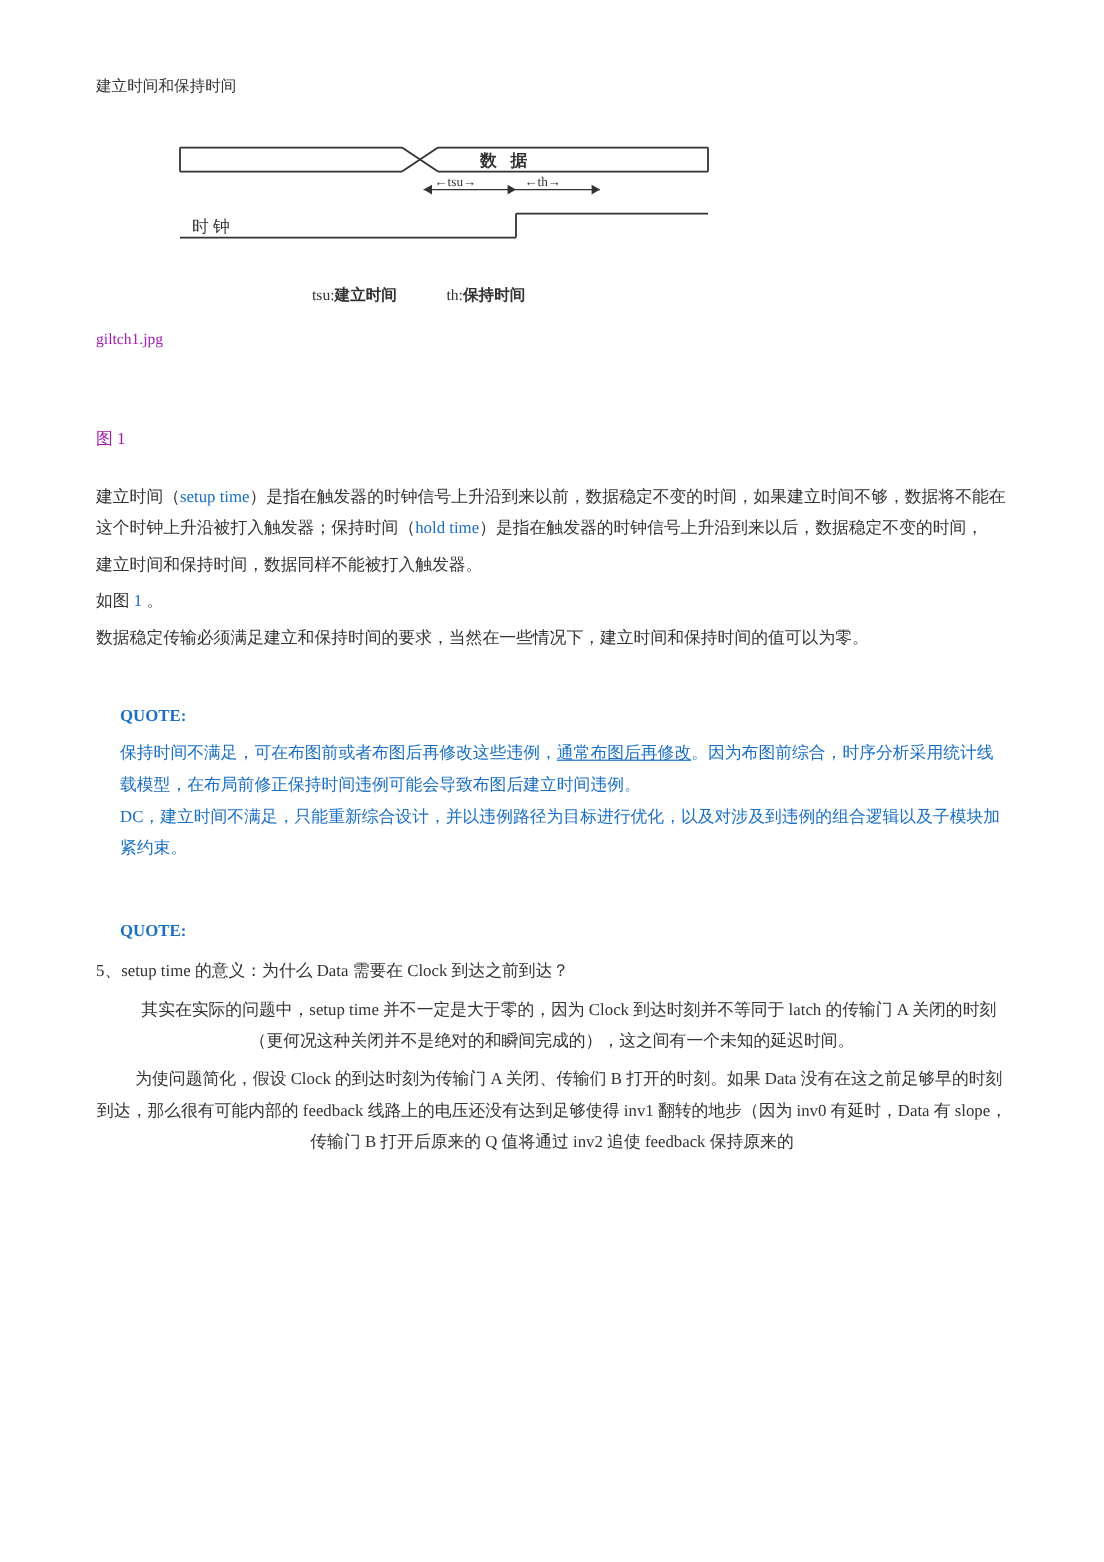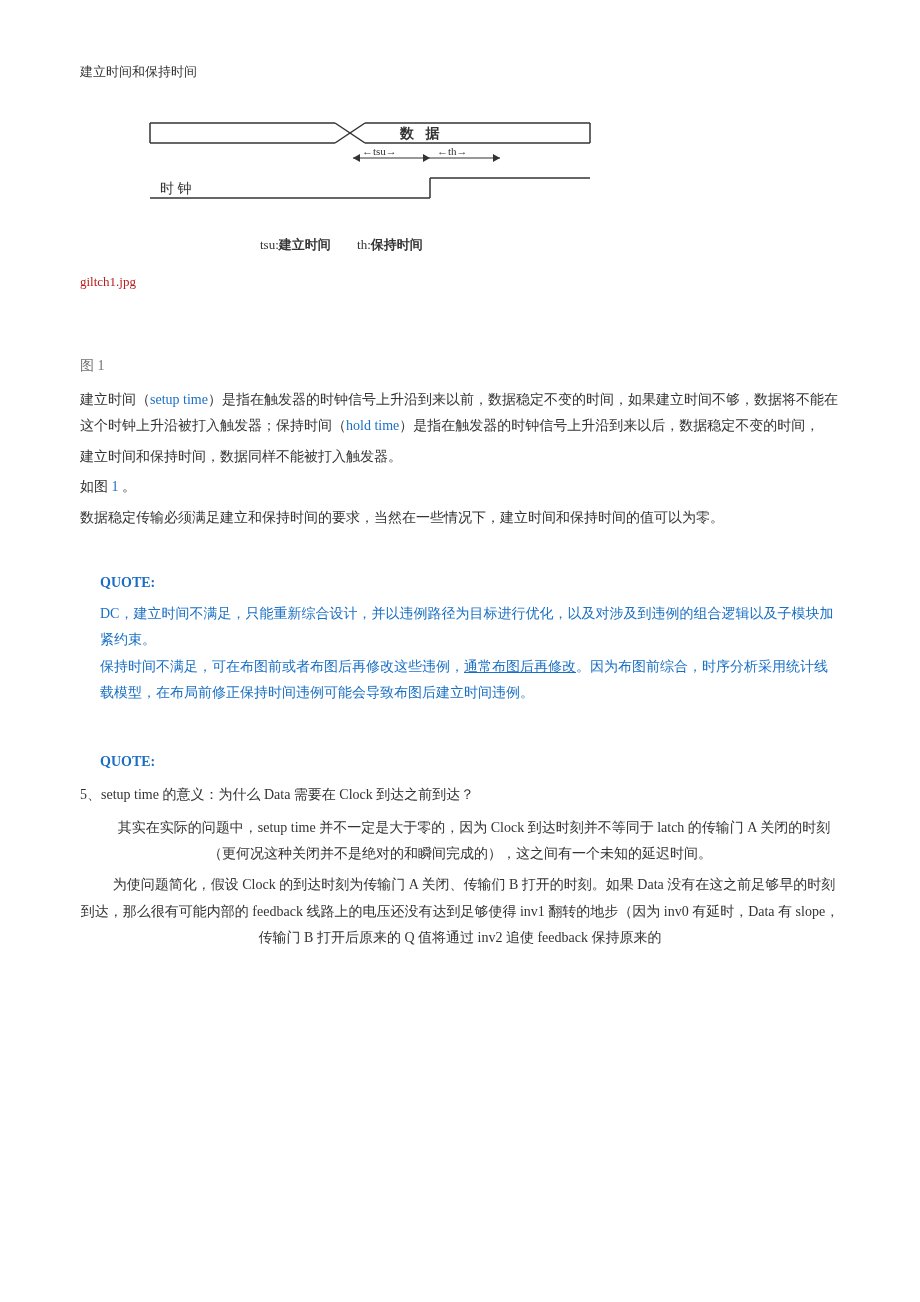--- a/index.html
+++ b/index.html
@@ -26,29 +26,29 @@
 
     .timing-labels {
       margin-top: 6px;
       font-size: 13px;
       color: #333;
       padding-left: 140px;
     }
 
     .fig-filename {
       font-size: 13px;
-      color: #b91c1c;
+      color: #a21caf;
       margin-top: 14px;
       margin-bottom: 30px;
     }
 
     .fig-number {
       font-size: 14px;
-      color: #737373;
-      margin-bottom: 8px;
+      color: #a21caf;
+      margin-bottom: 22px;
     }
 
     .body-text {
       font-size: 14px;
       color: #333;
       line-height: 1.9;
       margin-bottom: 4px;
     }
 
     a.link-blue {
@@ -138,21 +138,21 @@
 
     <line x1="290" y1="95" x2="290" y2="75" stroke="#333" stroke-width="1.5"></line>
 
     <line x1="290" y1="75" x2="450" y2="75" stroke="#333" stroke-width="1.5"></line>
 
     <text x="20" y="90" font-family="SimSun, serif" font-size="14" fill="#333">时 钟</text>
   </svg>
   
   <div class="timing-labels" style="font-size:13px; padding-left:120px;">
     <span>tsu:<strong>建立时间</strong></span>
-    <span style="margin-left:23px;">th:<strong>保持时间</strong></span>
+    <span style="margin-left:38px;">th:<strong>保持时间</strong></span>
   </div>
 </div>
 
 <div class="fig-filename" style="margin-top:14px;">giltch1.jpg</div>
 
 <div style="height:30px;"></div>
 
 <div class="fig-number">图 1</div>
 
 <p class="body-text">
@@ -164,24 +164,24 @@
 <p class="body-text">
   如图 <a class="link-blue" href="#">1</a> 。
 </p>
 
 <p class="body-text">数据稳定传输必须满足建立和保持时间的要求，当然在一些情况下，建立时间和保持时间的值可以为零。</p>
 
 <div class="section-gap"></div>
 
 <div class="quote-block">
   <div class="quote-title">QUOTE:</div>
-  <p class="quote-text">DC，建立时间不满足，只能重新综合设计，并以违例路径为目标进行优化，以及对涉及到违例的组合逻辑以及子模块加紧约束。</p>
   <p class="quote-text">
     保持时间不满足，可在布图前或者布图后再修改这些违例，<span class="underline">通常布图后再修改</span>。因为布图前综合，时序分析采用统计线载模型，在布局前修正保持时间违例可能会导致布图后建立时间违例。
   </p>
+  <p class="quote-text">DC，建立时间不满足，只能重新综合设计，并以违例路径为目标进行优化，以及对涉及到违例的组合逻辑以及子模块加紧约束。</p>
 </div>
 
 <div class="section-gap"></div>
 
 <div class="quote-block">
   <div class="quote-title">QUOTE:</div>
 </div>
 
 <p class="numbered-item">5、setup time 的意义：为什么 Data 需要在 Clock 到达之前到达？</p>
 

